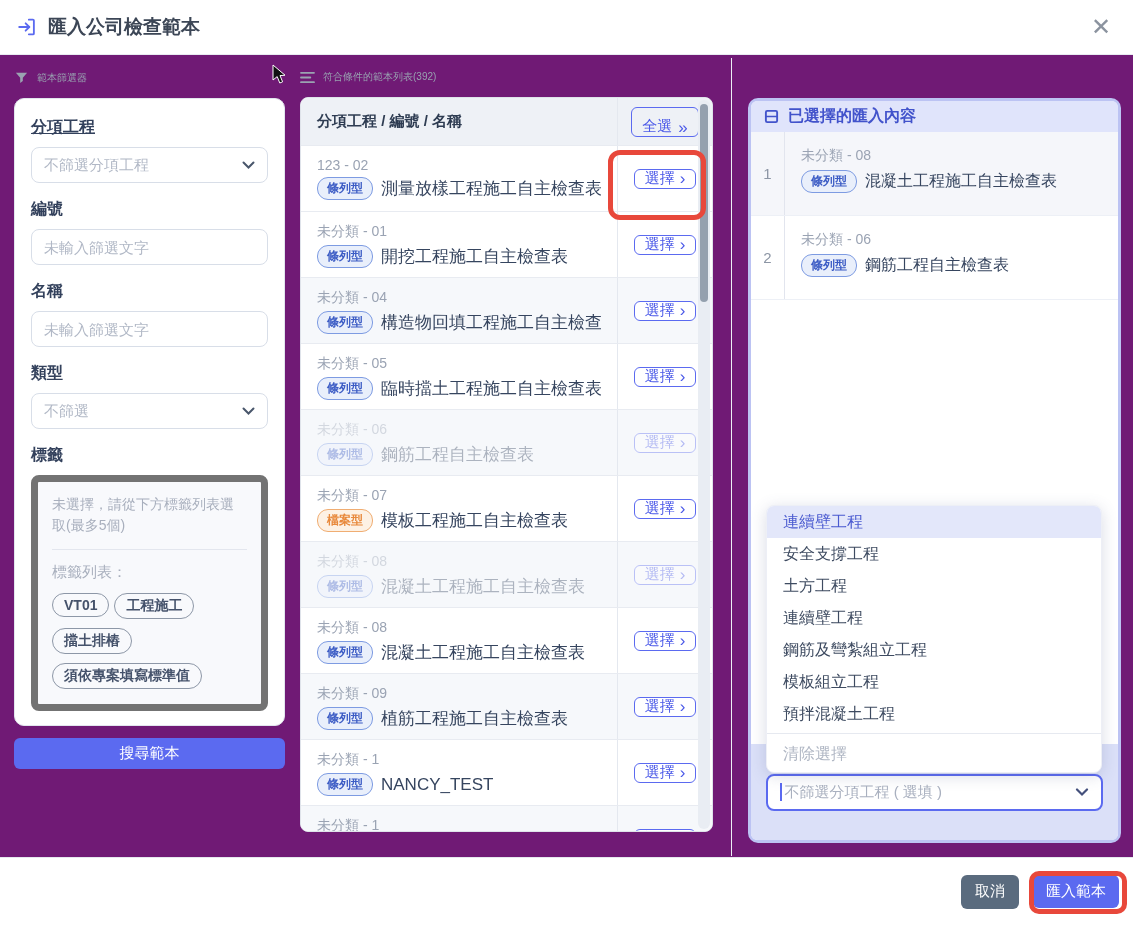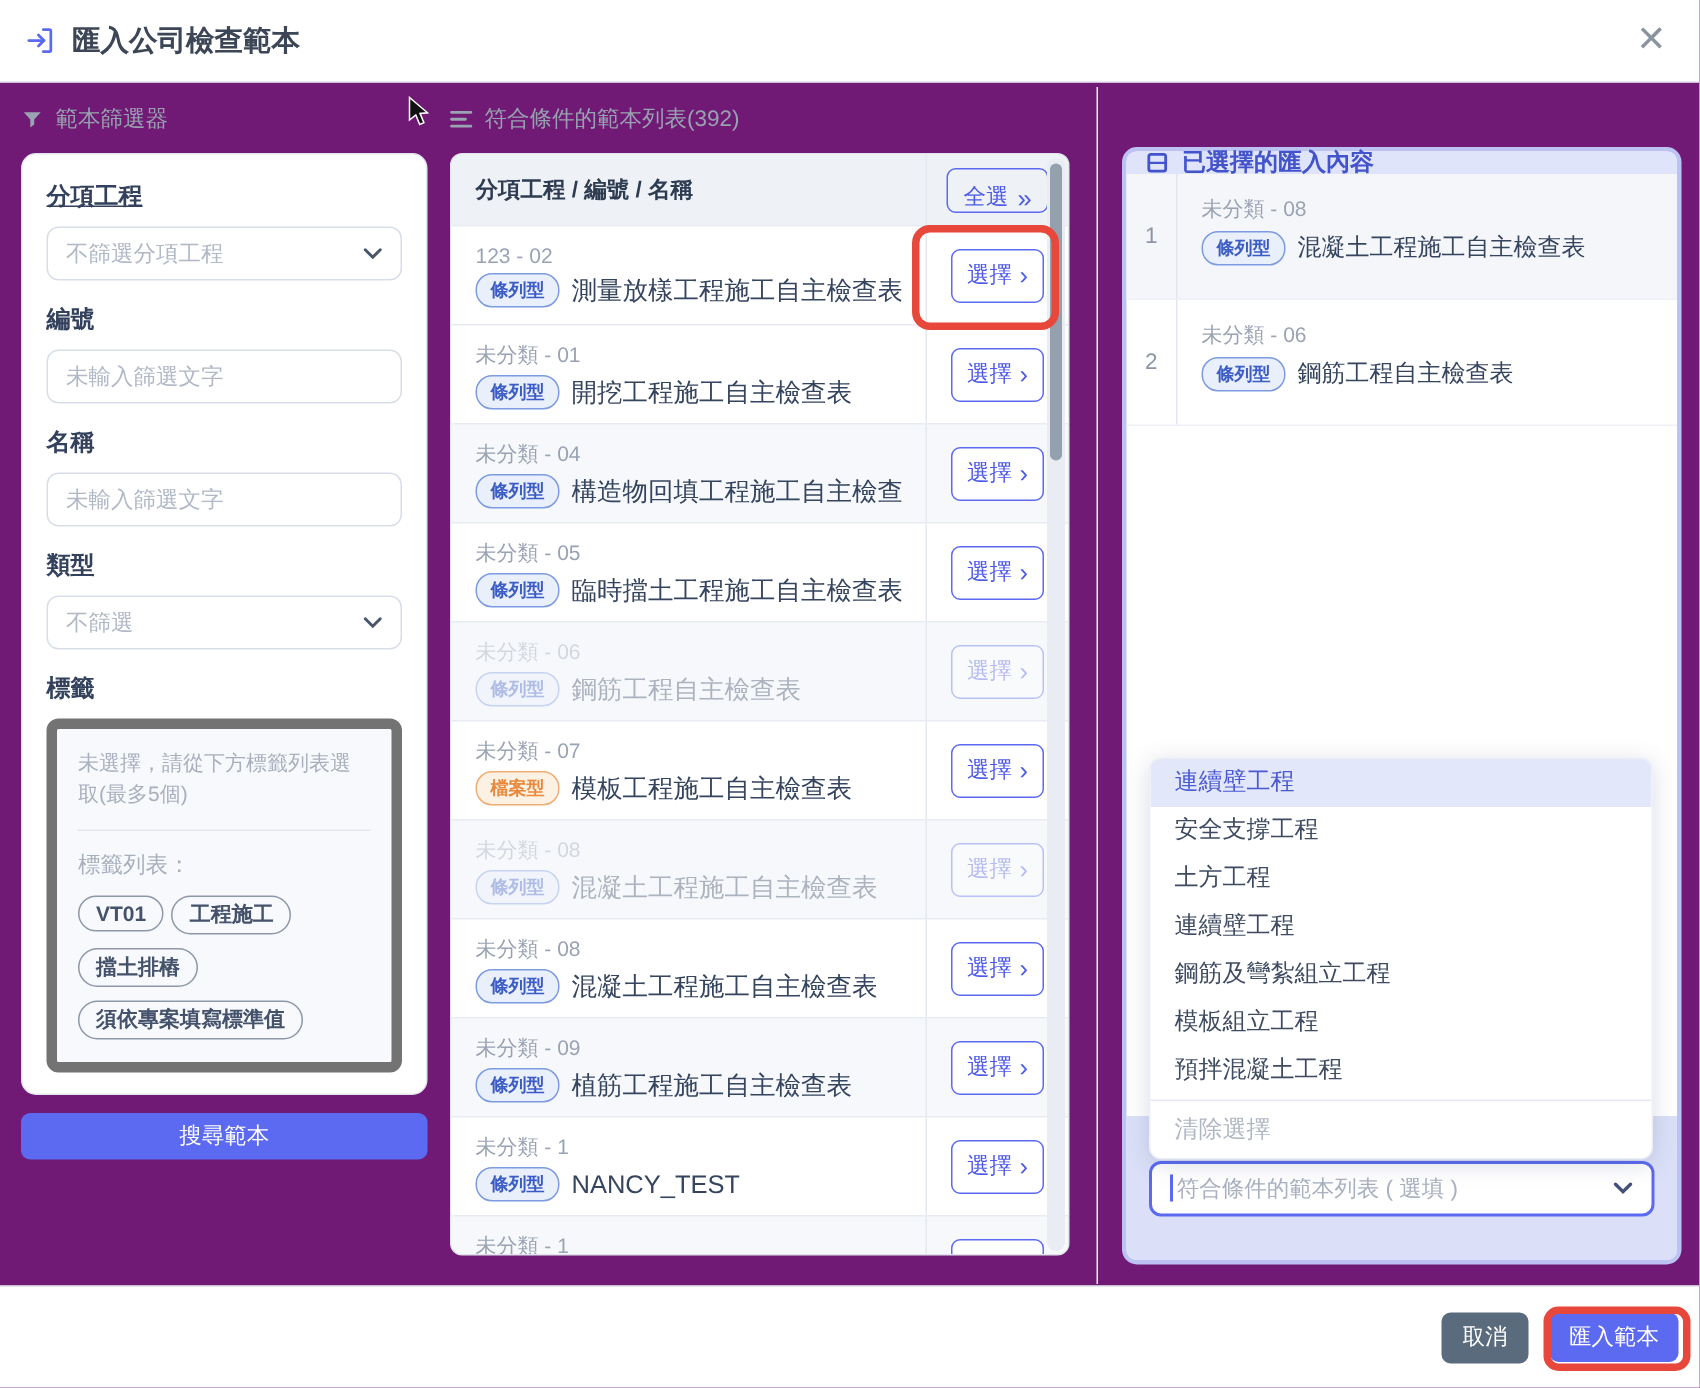--- a/index.html
+++ b/index.html
@@ -12,21 +12,21 @@
 
   
   .dialog-header{position:absolute;top:0;left:0;right:0;height:55px;border-bottom:1px solid #e8ebf1;display:flex;align-items:center;gap:10px;padding:0 16px;background:#fff;}
   .dlg-title{font-size:19px;font-weight:700;color:#3c4656;}
   .close-btn{margin-left:auto;background:none;border:none;font-size:24px;line-height:1;color:#8b939f;cursor:pointer;padding:2px 6px;}
 
   .col-divider{position:absolute;left:731px;top:58px;height:798px;width:1px;background:#eceff4;}
 
   
   .col-left{position:absolute;left:14px;top:70px;width:271px;}
-  .section-label{display:flex;gap:8px;align-items:center;color:#98a1b0;font-size:15px;}
+  .section-label{display:flex;gap:8px;align-items:center;color:#98a1b0;font-size:10px;}
   .filter-card{margin-top:13px;border:1px solid #e2e6ee;border-radius:10px;padding:18px 16px 14px;background:#fff;}
   .f-label{font-size:16px;font-weight:700;color:#33415c;margin:16px 0 9px;}
   .f-label.first{margin-top:0;text-decoration:underline;}
   .f-select{height:36px;border:1px solid #d8dee8;border-radius:8px;display:flex;align-items:center;justify-content:space-between;padding:0 12px;color:#b1b8c6;font-size:15px;background:#fff;cursor:pointer;}
   .f-input{width:100%;height:36px;border:1px solid #d8dee8;border-radius:8px;padding:0 12px;font-size:15px;color:#33415c;background:#fff;outline:none;}
   .f-input::placeholder{color:#b1b8c6;}
   .tagbox{border:7px solid #737373;background:#f8f9fc;border-radius:8px;padding:12px 14px 6px;}
   .tagbox-ph{color:#a8afbd;font-size:14px;line-height:21px;}
   .tag-divider{border:none;border-top:1px solid #e3e6ee;margin:13px 0;}
   .tagbox-lbl{color:#a8afbd;font-size:15px;margin-bottom:11px;}
@@ -43,28 +43,28 @@
   .trow{display:flex;height:66px;border-top:1px solid #e8ebf1;background:#fff;align-items:stretch;}
   .trow.shaded{background:#f6f8fb;}
   .trow.disabled .trow-main,.trow.disabled .select-btn{opacity:.38;}
   .trow-main{flex:1;padding:11px 16px 0;min-width:0;}
   .trow-code{font-size:14px;color:#9aa3b3;}
   .trow-nameline{display:flex;align-items:center;gap:8px;margin-top:4px;}
   .badge{font-size:12px;font-weight:700;padding:2px 9px;border-radius:11px;white-space:nowrap;flex:none;}
   .badge-blue{color:#3c5cc5;background:#e9effb;border:1px solid #7d9be2;}
   .badge-orange{color:#e8893c;background:#fdf1e4;border:1px solid #f0ad72;}
   .trow-name{font-size:17px;color:#36455f;white-space:nowrap;overflow:hidden;}
-  .select-btn{height:36px;min-width:62px;border:1.5px solid var(--accent);border-radius:6px;background:#fff;color:#4c5ae8;font-size:15px;display:flex;align-items:center;justify-content:center;gap:5px;cursor:pointer;}
+  .select-btn{height:20px;min-width:62px;border:1.5px solid var(--accent);border-radius:6px;background:#fff;color:#4c5ae8;font-size:15px;display:flex;align-items:center;justify-content:center;gap:5px;cursor:pointer;}
   .chev{font-size:17px;line-height:1;}
   .sb-track{position:absolute;top:2px;right:2px;bottom:2px;width:12px;background:#e9edf3;border-radius:6px;}
   .sb-thumb{position:absolute;top:4px;right:2px;width:8px;height:198px;background:#94a0ae;border-radius:4px;}
 
   
   .panel{position:absolute;left:748px;top:98px;width:373px;height:745px;border:3px solid #bcc3f3;border-radius:10px;background:#fff;}
-  .panel-head{height:15px;background:#e0e4fb;display:flex;align-items:center;gap:9px;padding:0 13px;color:#4253cb;font-weight:700;font-size:16px;border-radius:6px 6px 0 0;}
+  .panel-head{height:31px;background:#e0e4fb;display:flex;align-items:center;gap:9px;padding:0 13px;color:#4253cb;font-weight:700;font-size:16px;border-radius:6px 6px 0 0;}
   .sel-item{display:flex;height:84px;border-bottom:1px solid #edf0f6;align-items:stretch;}
   .sel-item.alt{background:#f5f6fa;}
   .sel-num{width:34px;display:flex;align-items:center;justify-content:center;color:#8d96a5;font-size:15px;border-right:1px solid #e2e5ee;flex:none;}
   .sel-body{flex:1;padding:15px 16px 0;min-width:0;}
   .sel-code{font-size:14px;color:#9aa3b3;}
   .sel-nameline{display:flex;align-items:center;gap:8px;margin-top:5px;}
   .sel-name{font-size:16px;color:#36455f;white-space:nowrap;overflow:hidden;}
   .panel-foot{position:absolute;left:0;right:0;bottom:0;height:96px;background:#dbe0f8;border-radius:0 0 6px 6px;display:flex;align-items:center;padding:0 15px;}
   .sub-select{flex:1;height:37px;background:#fff;border:2px solid var(--accent);border-radius:8px;display:flex;align-items:center;padding:0 12px;gap:3px;cursor:text;}
   .caret{width:1.5px;height:18px;background:var(--accent);}
@@ -387,21 +387,21 @@
           <div class="dd-item">模板組立工程</div>
           <div class="dd-item">預拌混凝土工程</div>
         </div>
       <hr class="dd-divider">
       <div class="dd-clear">清除選擇</div>
     </div>
 
     <div class="panel-foot">
       <div class="sub-select">
         <span class="caret"></span>
-        <span class="sub-ph">符合條件的範本列表 ( 選填 )</span>
+        <span class="sub-ph">不篩選分項工程 ( 選填 )</span>
         <span class="icon">
           <svg width="14" height="9" viewBox="0 0 13 9" fill="none" stroke="#44507c" stroke-width="2.2" stroke-linecap="round">
               <path d="M1.5 1.5l5 5 5-5"></path>
             </svg>
         </span>
       </div>
     </div>
   </div>
 
   <div class="dialog-footer">

